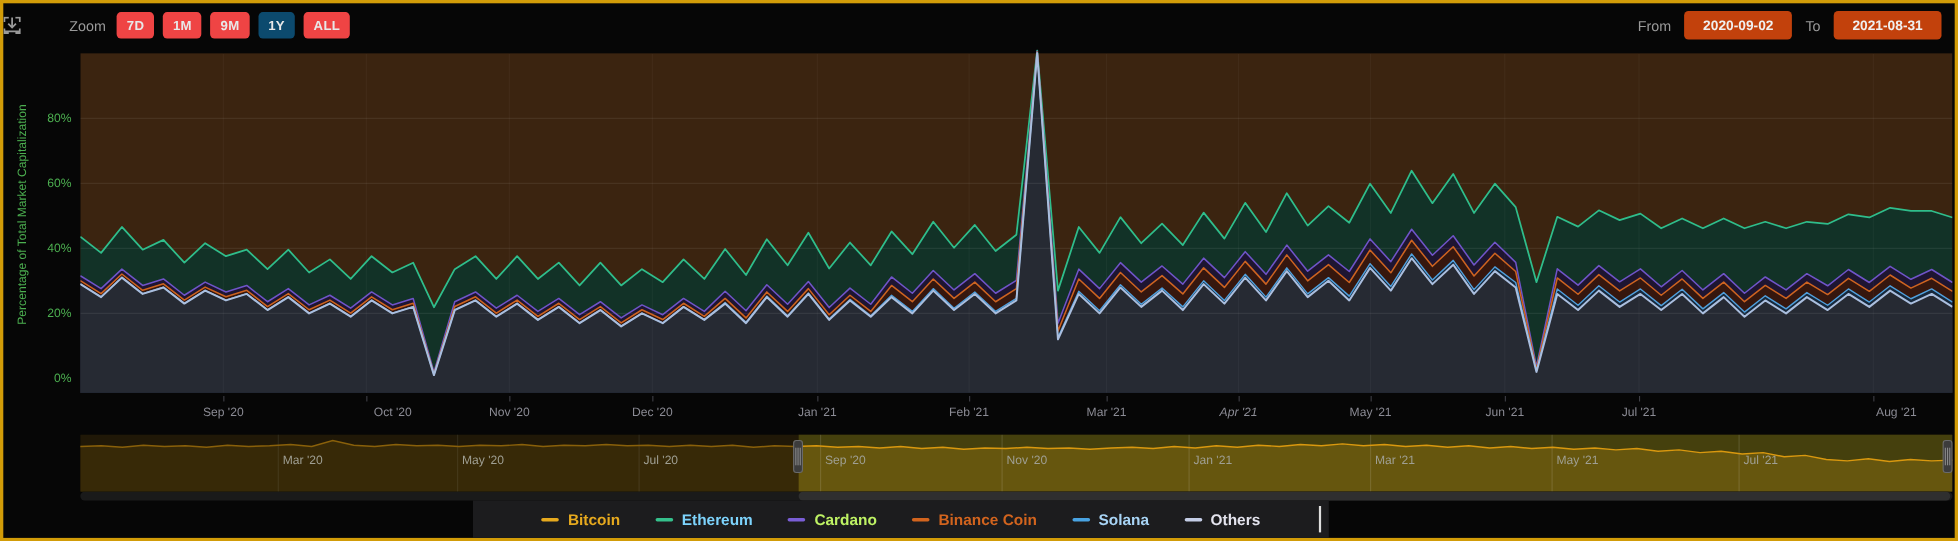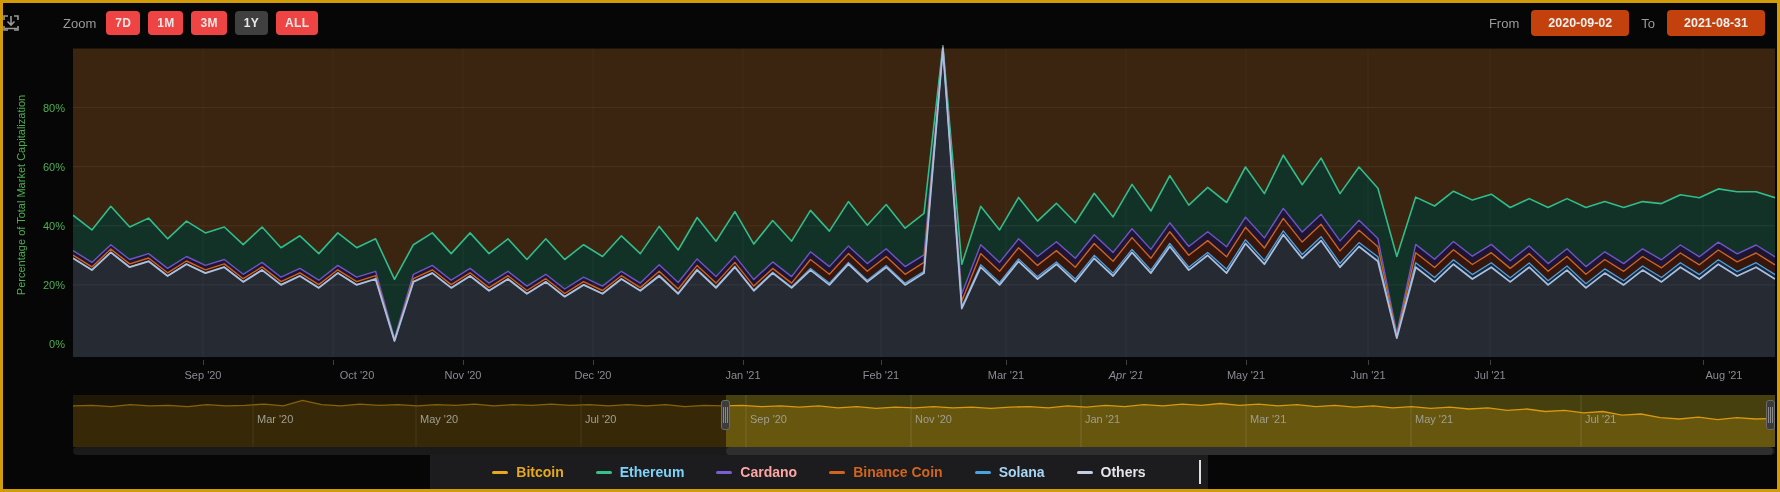--- a/index.html
+++ b/index.html
@@ -5,21 +5,21 @@
   html,body{margin:0;padding:0;background:#000;}
   body{width:1780px;height:492px;position:relative;overflow:hidden;
        font-family:"Liberation Sans", sans-serif;}
   .frame{position:absolute;inset:0;border:3px solid #d29c08;box-sizing:border-box;background:#060606;}
   
   .toolbar{position:absolute;left:0;top:0;right:0;height:40px;display:flex;align-items:center;}
   .tb-label{color:#9a9a9a;font-size:13px;}
   #zoom-label{margin-left:60px;margin-right:10px;}
   .zbtn{background:#ef4444;color:#e8e8e8;font-size:12px;font-weight:bold;
         padding:5px 9px;border-radius:4px;margin-right:8px;cursor:pointer;letter-spacing:.3px;}
-  .zbtn.sel{background:#404040;}
+  .zbtn.sel{background:#0c4a6e;}
   .spacer{flex:1;}
   .datebox{background:#c2410c;color:#f0f0f0;font-size:12.5px;font-weight:bold;
            padding:6px 0;width:98px;text-align:center;border-radius:4px;margin:0 12px;cursor:pointer;}
   .tbicon{width:16px;height:16px;margin-right:16px;cursor:pointer;}
   
   .y-title{position:absolute;left:-132px;top:186px;width:300px;text-align:center;
            transform:rotate(-90deg);color:#4caf50;font-size:11px;}
   .ytick{position:absolute;width:56px;text-align:right;color:#4caf50;font-size:11px;}
   .xlab{position:absolute;top:366px;transform:translateX(-50%);color:#8b8b94;font-size:11px;white-space:nowrap;}
   .xtick{position:absolute;top:357px;width:1px;height:5px;background:#3f3f46;}
@@ -42,21 +42,21 @@
 </head>
 <body>
 
 <div class="frame">
 
   <div class="toolbar">
     <span class="tb-label" id="zoom-label">Zoom</span>
     <div id="zoom-buttons" style="display:flex;align-items:center;">
         <div class="zbtn">7D</div>
         <div class="zbtn">1M</div>
-        <div class="zbtn">3M</div>
+        <div class="zbtn">9M</div>
         <div class="zbtn sel">1Y</div>
         <div class="zbtn">ALL</div>
       </div>
     <div class="spacer"></div>
     <span class="tb-label">From</span>
     <div class="datebox">2020-09-02</div>
     <span class="tb-label">To</span>
     <div class="datebox">2021-08-31</div>
     <svg class="tbicon" viewBox="0 0 16 16" fill="none" stroke="#999" stroke-width="1.6">
       <path d="M1,5 V1 H5 M11,1 H15 V5 M15,11 V15 H11 M5,15 H1 V11"></path>
@@ -177,21 +177,21 @@
       <div class="litem">
         <span class="lswatch" style="background: rgb(230, 169, 30);"></span>
         <span style="color: rgb(230, 169, 30);">Bitcoin</span>
       </div>
       <div class="litem">
         <span class="lswatch" style="background: rgb(53, 192, 140);"></span>
         <span style="color: #7dd3fc;">Ethereum</span>
       </div>
       <div class="litem">
         <span class="lswatch" style="background: rgb(122, 94, 214);"></span>
-        <span style="color: #fca5a5;">Cardano</span>
+        <span style="color: #bef264;">Cardano</span>
       </div>
       <div class="litem">
         <span class="lswatch" style="background: rgb(210, 100, 30);"></span>
         <span style="color: rgb(210, 100, 30);">Binance Coin</span>
       </div>
       <div class="litem">
         <span class="lswatch" style="background: rgb(73, 163, 226);"></span>
         <span style="color: rgb(168, 212, 245);">Solana</span>
       </div>
       <div class="litem">

